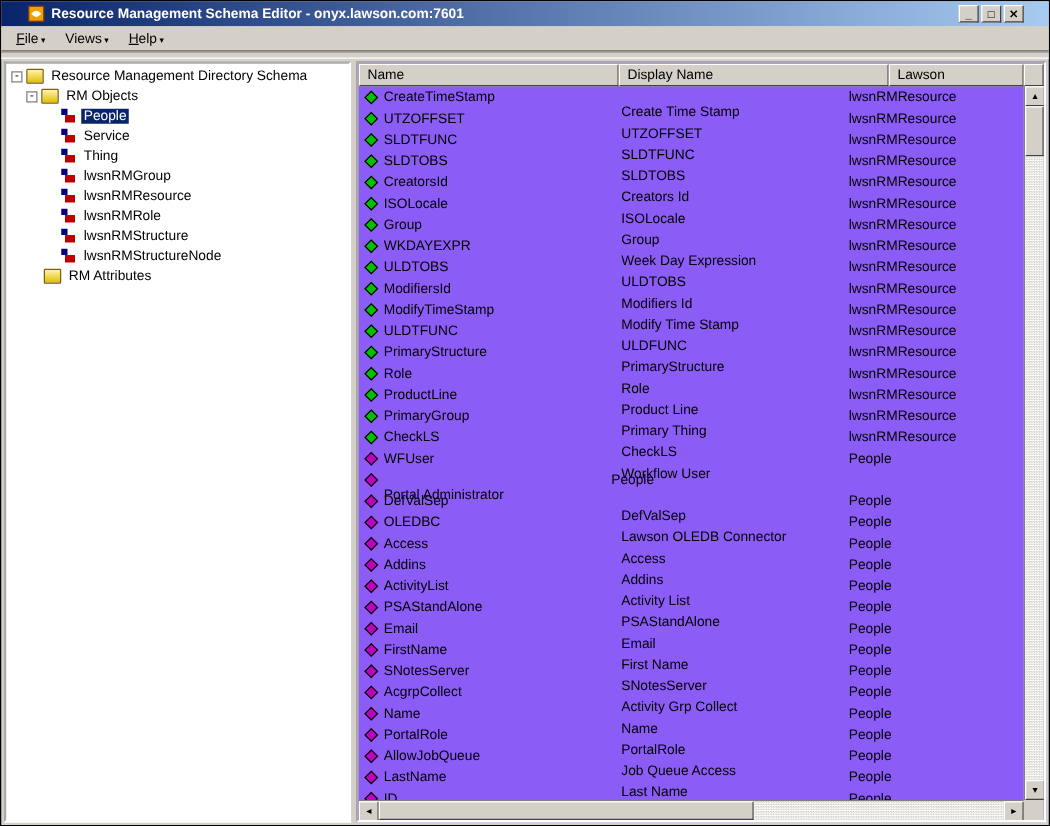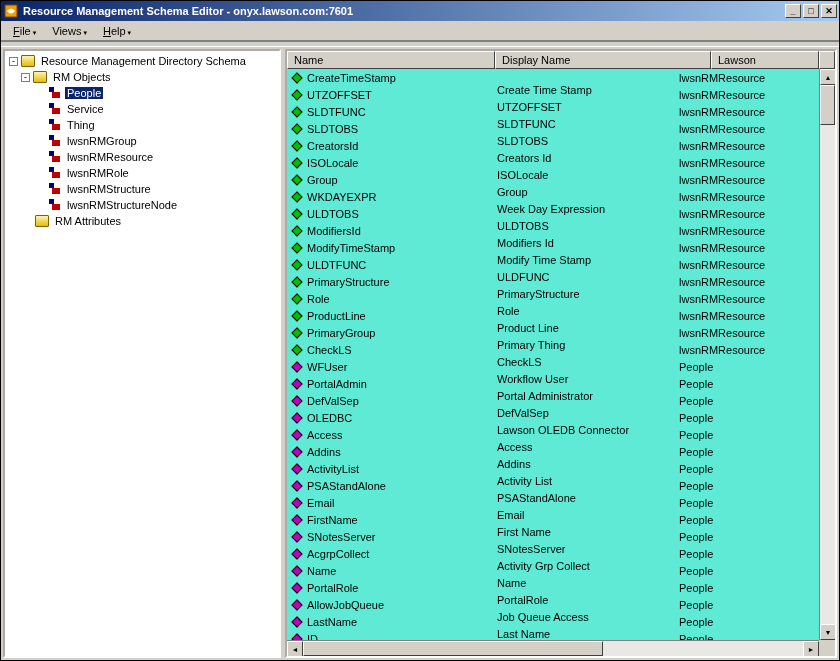--- a/index.html
+++ b/index.html
@@ -16,21 +16,21 @@
     width: 840px; height: 661px;
     border: 1px solid #000;
     display: flex; flex-direction: column;
     background: #d4d0c8;
   }
   .titlebar {
     height: 20px;
     background: linear-gradient(to right, #0a246a, #a6caf0);
     color: #fff;
     display: flex; align-items: center;
-    padding: 0 2px;
+    padding: 0 20px;
     font-weight: bold;
     font-size: 11px;
   }
   .titlebar-icon {
     width: 16px; height: 16px; margin-right: 4px;
     display: inline-flex; align-items: center; justify-content: center;
   }
   .titlebar-text { flex: 1; white-space: nowrap; overflow: hidden; }
   .win-controls { display: flex; }
   .win-btn {
@@ -65,21 +65,21 @@
     width: 278px; height: 100%;
     border: 2px inset #fff;
     background: #fff;
     overflow: auto;
     padding: 2px;
   }
   .splitter { width: 4px; background: #d4d0c8; cursor: col-resize; }
   .list-panel {
     flex: 1; height: 100%;
     border: 2px inset #fff;
-    background: #5eead4;
+    background: #8b5cf6;
     display: flex; flex-direction: column;
     position: relative;
     overflow: hidden;
   }
   .list-headers {
     display: flex; height: 18px;
     background: #d4d0c8;
   }
   .col-header {
     border: 1px solid;
@@ -380,21 +380,20 @@
               <span class="cell-object">lwsnRMResource</span>
             </div>
             <div class="list-row">
               <span class="diamond dm"></span>
               <span class="cell-name">WFUser</span>
               <span class="cell-display">Workflow User</span>
               <span class="cell-object">People</span>
             </div>
             <div class="list-row">
               <span class="diamond dm"></span>
-              <span class="cell-name">PortalAdmin</span>
               <span class="cell-display">Portal Administrator</span>
               <span class="cell-object">People</span>
             </div>
             <div class="list-row">
               <span class="diamond dm"></span>
               <span class="cell-name">DefValSep</span>
               <span class="cell-display">DefValSep</span>
               <span class="cell-object">People</span>
             </div>
             <div class="list-row">

